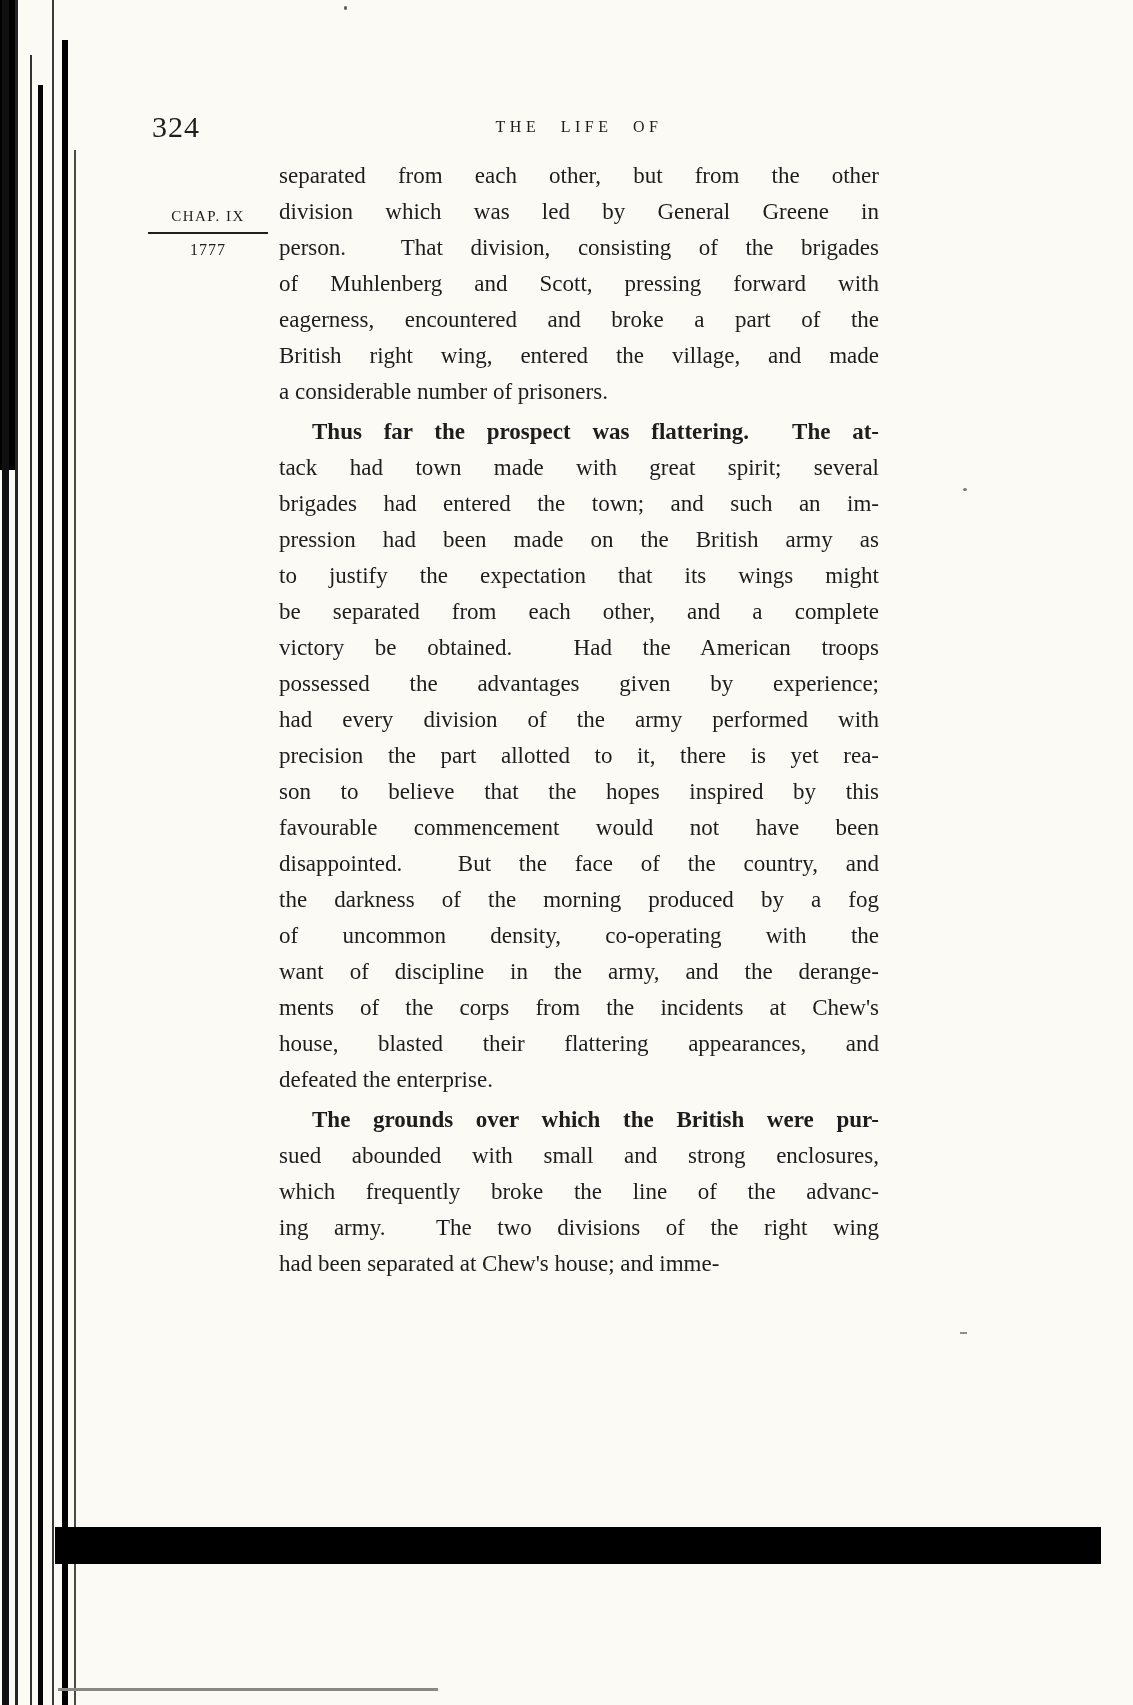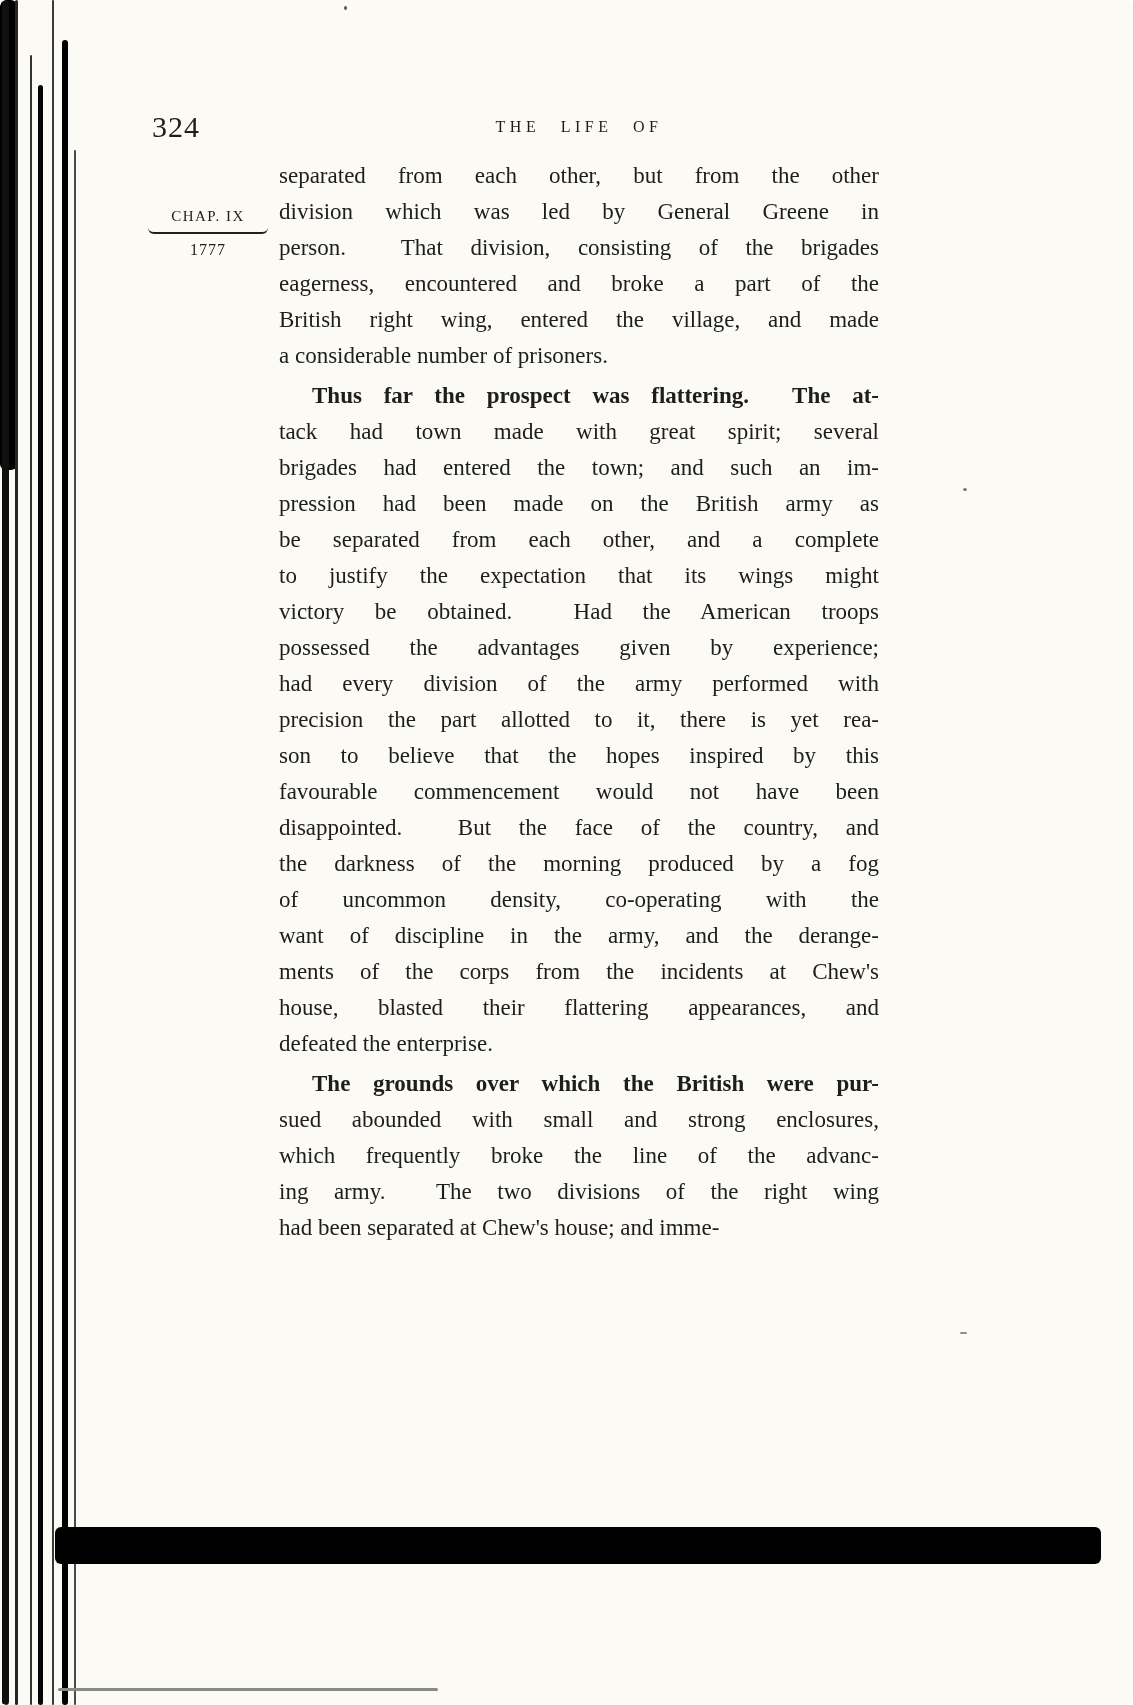--- a/index.html
+++ b/index.html
@@ -1,21 +1,21 @@
 <!DOCTYPE html>
 <html style="--page-bg: #fbfaf5; --ink: #1d1d1d;"><head>
 <meta charset="utf-8">
 <title>Scanned Book Page</title>
 <style>
   :root {
     --page-bg: #fbfaf5;
     --ink: #1d1d1d;
     --artifact: #0a0a0a;
   }
-  * { box-sizing: border-box; border-radius: 6px; }
+  * { box-sizing: border-box; }
   html, body { margin: 0; padding: 0; background: #ffffff; }
   .scan-root {
     position: relative;
     width: 1133px;
     height: 1705px;
     background: var(--page-bg);
     overflow: hidden;
     font-family: "Liberation Serif", "DejaVu Serif", serif;
     color: var(--ink);
   }
@@ -117,31 +117,32 @@
   <div class="margin-notes">
     <span class="chapter-label">CHAP. IX</span>
     <span class="year-label">1777</span>
   </div>
 
   <div class="body-text" id="body-text">
       <div class="paragraph">
         <div class="line">separated from each other, but from the other</div>
         <div class="line">division which was led by General Greene in</div>
         <div class="line">person.  That division, consisting of the brigades</div>
+        <div class="line">of Muhlenberg and Scott, pressing forward with</div>
         <div class="line">eagerness, encountered and broke a part of the</div>
         <div class="line">British right wing, entered the village, and made</div>
         <div class="line last">a considerable number of prisoners.</div>
       </div>
       <div class="paragraph">
         <div class="line indent">Thus far the prospect was flattering.  The at-</div>
         <div class="line">tack had town made with great spirit; several</div>
         <div class="line">brigades had entered the town; and such an im-</div>
         <div class="line">pression had been made on the British army as</div>
+        <div class="line">to justify the expectation that its wings might</div>
         <div class="line">be separated from each other, and a complete</div>
-        <div class="line">to justify the expectation that its wings might</div>
         <div class="line">victory be obtained.  Had the American troops</div>
         <div class="line">possessed the advantages given by experience;</div>
         <div class="line">had every division of the army performed with</div>
         <div class="line">precision the part allotted to it, there is yet rea-</div>
         <div class="line">son to believe that the hopes inspired by this</div>
         <div class="line">favourable commencement would not have been</div>
         <div class="line">disappointed.  But the face of the country, and</div>
         <div class="line">the darkness of the morning produced by a fog</div>
         <div class="line">of uncommon density, co-operating with the</div>
         <div class="line">want of discipline in the army, and the derange-</div>

